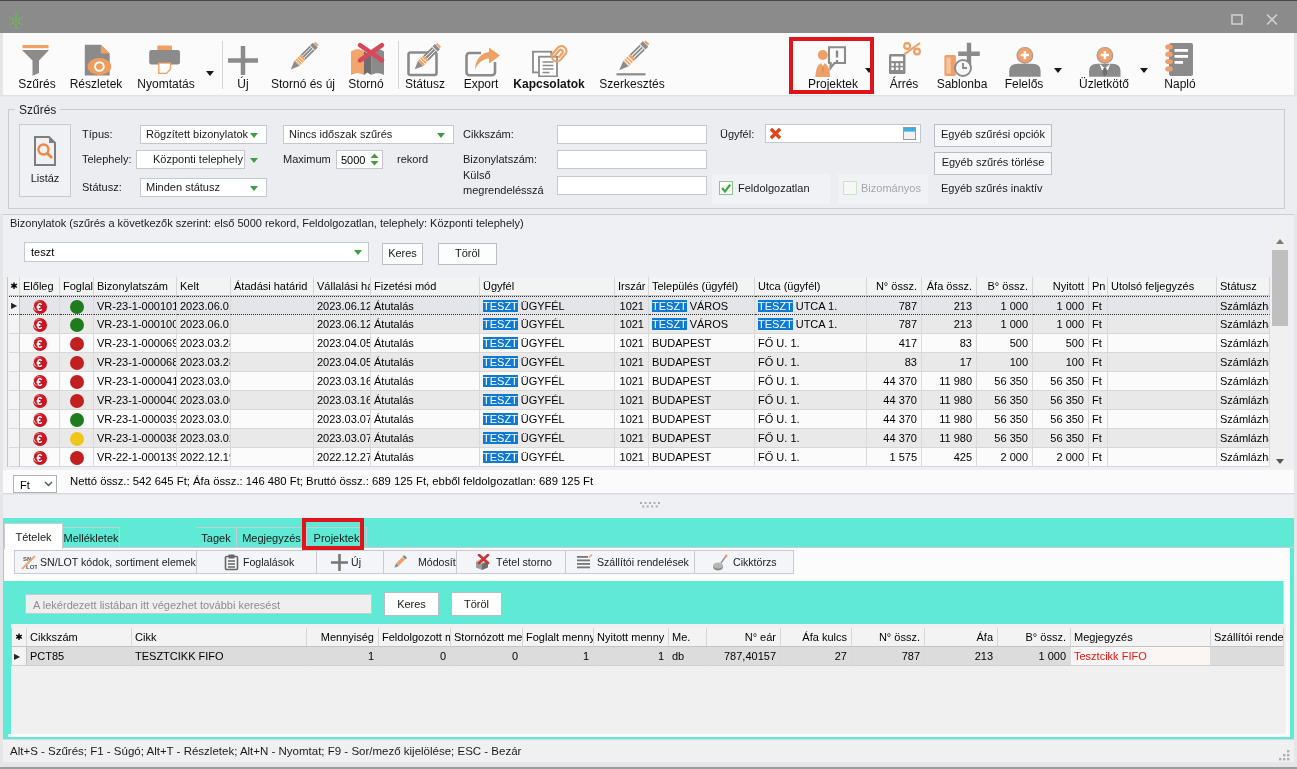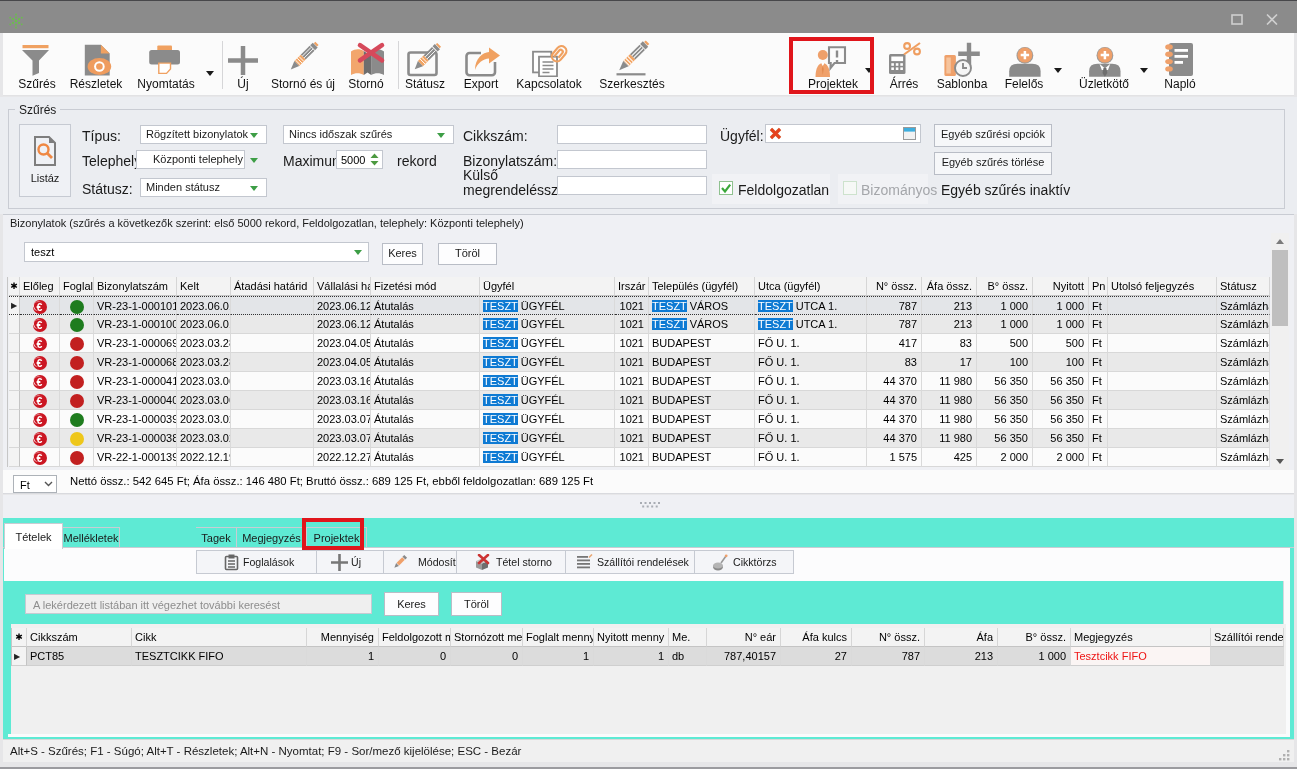--- a/index.html
+++ b/index.html
@@ -16,21 +16,21 @@
 .tbtn .cap { position:absolute; bottom:2px; left:0; width:100%; font-size:12px; color:#111; white-space:nowrap; }
 .tbtn.dis .cap { color:#b0b0b0; }
 .ticon { position:absolute; left:50%; top:1px; transform:translateX(-50%); width:40px; height:40px; }
 .tsep { position:absolute; top:8px; width:1px; height:48px; background:#d6d6d8; }
 .tarrow { position:absolute; width:0; height:0; border-left:4.5px solid transparent; border-right:4.5px solid transparent; border-top:5px solid #1a1a1a; }
 #redbox1 { left:789px; top:37px; width:85px; height:57px; border:4px solid #e0151b; }
 
 #filter { left:0px; top:97px; width:1297px; height:117px; background:#ebedf1; }
 #fbox { left:8px; top:12px; width:1277px; height:100px; border:1px solid #c9ccd3; }
 #flabel { left:6px; top:-7px; background:#ebedf1; padding:0 4px; font-size:12px; color:#1a1a1a; }
-.fld { position:absolute; font-size:14px; color:#1a1a1a; white-space:nowrap; }
+.fld { position:absolute; font-size:11px; color:#1a1a1a; white-space:nowrap; }
 .inp { position:absolute; background:#fff; border:1px solid #c3c7cf; height:19px; }
 .dd { position:absolute; background:#fff; border:1px solid #c3c7cf; height:19px; font-size:11px; color:#1a1a1a; padding:2px 16px 0 5px; white-space:nowrap; overflow:hidden; }
 .garrow { position:absolute; width:0; height:0; border-left:4px solid transparent; border-right:4px solid transparent; border-top:5px solid #3d9e46; }
 .btn { position:absolute; background:#f6f7f9; border:1px solid #b9bdc6; font-size:11px; color:#1a1a1a; text-align:center; white-space:nowrap; overflow:hidden; }
 
 #gridsec { left:3px; top:214px; width:1291px; height:256px; background:#eff0f4; }
 #bizlabel { left:7px; top:3px; font-size:11px; color:#1a1a1a; }
 .num { text-align:right; padding-right:4px; }
 .circ { position:absolute; width:14px; height:14px; border-radius:50%; }
 
@@ -168,21 +168,21 @@
       </svg>
     <div class="cap">Státusz</div>
   </div>
   <div class="tbtn" style="left:454px;width:48px;">
     <svg class="ticon" viewBox="0 0 40 40" fill="none">
         <path d="M20 16 H8.5 a3 3 0 0 0 -3 3 V35.3 a3 3 0 0 0 3 3 H31 a3 3 0 0 0 3 -3 V25" stroke="#8b8b8b" stroke-width="2.6"></path>
         <path d="M14 33 C14 21 22 15.5 28 15 L28 10.5 L39 18.5 L28 26.5 L28 21.5 C22 22 16.5 26 14 33 Z" fill="#f0a161"></path>
       </svg>
     <div class="cap">Export</div>
   </div>
-  <div class="tbtn" style="left:506px;width:80px;">
+  <div class="tbtn" style="left:506px;width:80px;font-weight:bold;">
     <svg class="ticon" viewBox="0 0 40 40" fill="none">
         <rect x="4" y="14.7" width="18.3" height="20.7" stroke="#8b8b8b" stroke-width="1.8" fill="#fff"></rect>
         <rect x="10" y="19.7" width="18" height="19.7" stroke="#8b8b8b" stroke-width="1.8" fill="#fff"></rect>
         <path d="M13.5 25 h11 M13.5 28.5 h11 M13.5 32 h11 M13.5 35.5 h7" stroke="#8b8b8b" stroke-width="1.5"></path>
         <g transform="rotate(40 29.5 17.5)">
           <rect x="24.5" y="8" width="10" height="17" rx="5" stroke="#f0a161" stroke-width="2.2"></rect>
           <path d="M27.5 22 V14 a2 2 0 0 1 4 0 V20" stroke="#f0a161" stroke-width="2.2"></path>
         </g>
       </svg>
     <div class="cap">Kapcsolatok</div>
@@ -676,20 +676,28 @@
   <div class="tab" style="left:60px;width:57px;">Mellékletek</div>
   <div class="tab" style="left:128px;width:76px;margin-top:32px;">Feljegyzések</div>
   <div class="tab" style="left:193px;width:41px;">Tagek</div>
   <div class="tab" style="left:234px;width:70px;">Megjegyzés</div>
   <div class="tab" style="left:304px;width:60px;">Projektek</div>
 
   <div class="abs" style="left:1px;top:30px;width:1286px;height:33px;background:#fcfcfd;"></div>
   <div class="abs" style="left:1280px;top:63px;width:1px;height:156px;background:#d6d9de;"></div>
   <div class="abs" style="left:1281px;top:63px;width:6px;height:156px;background:#fafbfc;"></div>
   <div class="abs" style="left:5px;top:216px;width:1282px;height:3px;background:#fafbfc;"></div>
+  <div class="sbtn" style="left:11px;width:183px;">
+    <svg style="position:absolute;left:5px;top:3px;" width="17" height="17" viewBox="0 0 17 17">
+        <text x="3" y="7" font-size="6" font-weight="bold" fill="#555" font-family="Liberation Sans">SN</text>
+        <text x="6" y="15" font-size="6" font-weight="bold" fill="#555" font-family="Liberation Sans">LOT</text>
+        <path d="M2 15 L15 2" stroke="#e8a876" stroke-width="1.8"></path>
+      </svg>
+    <span style="position:absolute;left:25px;top:5px;">SN/LOT kódok, sortiment elemek</span>
+  </div>
   <div class="sbtn" style="left:193px;width:121px;padding-left:37px;">
     <svg style="position:absolute;left:27px;top:3px;" width="15" height="17" viewBox="0 0 15 17" fill="none">
         <rect x="1.5" y="2.5" width="12" height="13" rx="1" stroke="#666" stroke-width="1.6"></rect>
         <rect x="4.5" y="0.5" width="6" height="4" fill="#666"></rect>
         <g stroke="#666" stroke-width="1.3">
           <path d="M4 7 h7 M4 10 h7 M4 13 h7"></path>
         </g>
       </svg>
     <span style="position:absolute;left:46px;top:5px;">Foglalások</span>
   </div>

